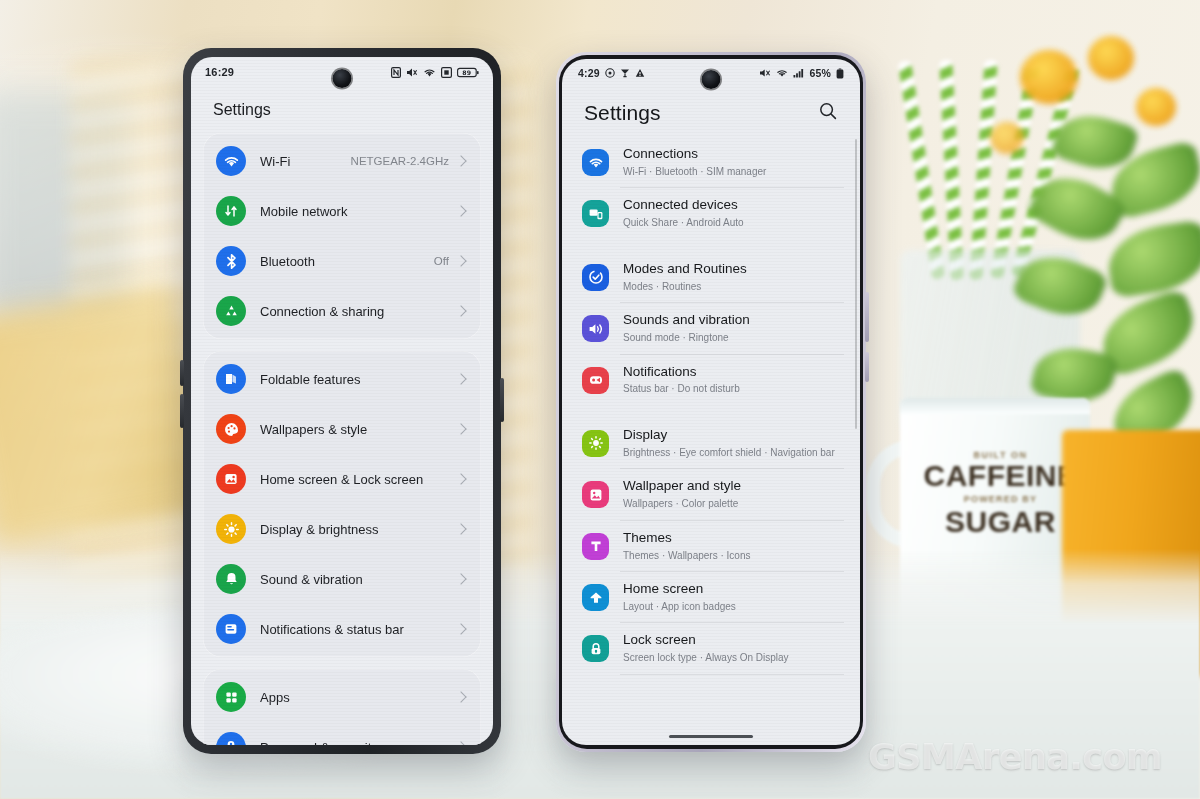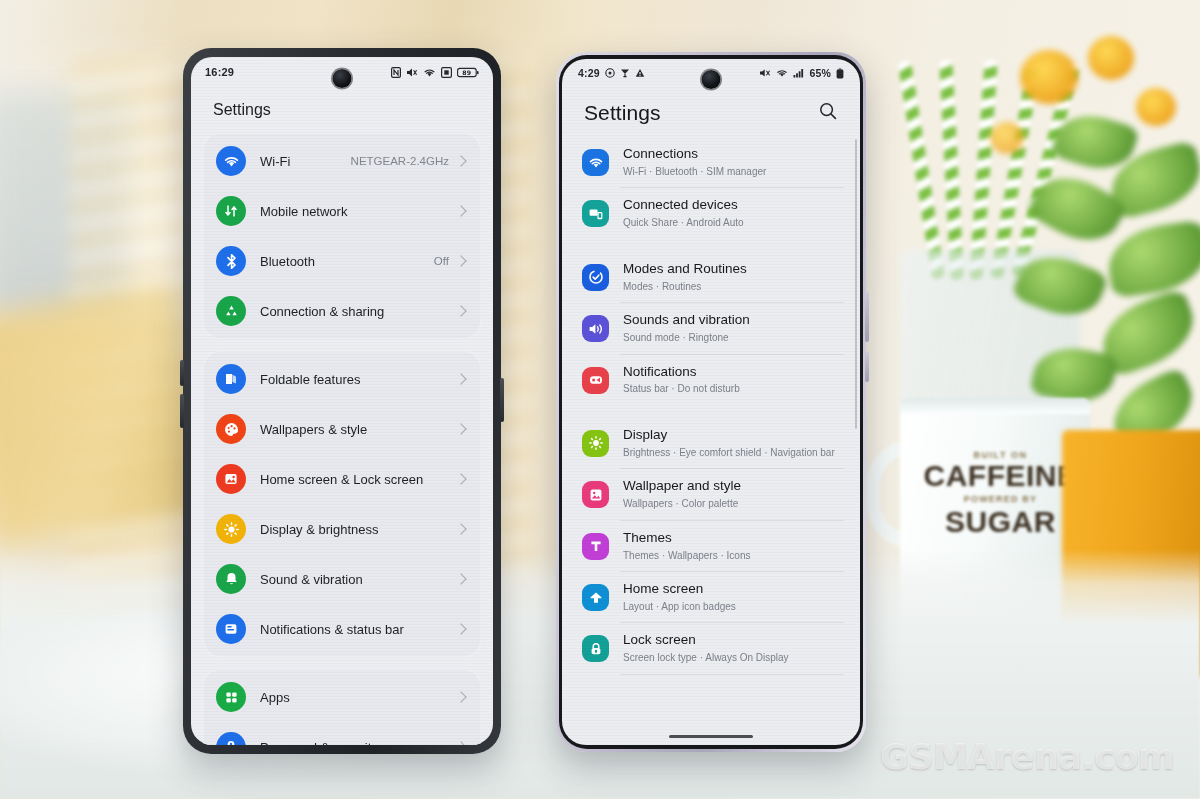--- a/index.html
+++ b/index.html
@@ -311,21 +311,21 @@
     background: rgba(0,0,0,.18); border-radius: 2px;
   }
   .gesture-bar {
     width: 84px; height: 3.5px; border-radius: 3px;
     background: #4c5055;
     margin: 0 auto 7px;
   }
 
   
   #watermark {
-    position: absolute; right: 26px; bottom: 22px;
+    position: absolute; right: 38px; bottom: 22px;
     font-size: 35px; font-weight: 700;
     color: rgba(255,255,255,.55);
     letter-spacing: -0.5px;
     text-shadow: 0 1px 2px rgba(120,120,120,.35);
     font-family: "DejaVu Sans", sans-serif;
     pointer-events: none;
   }
 </style>
 </head>
 <body>

